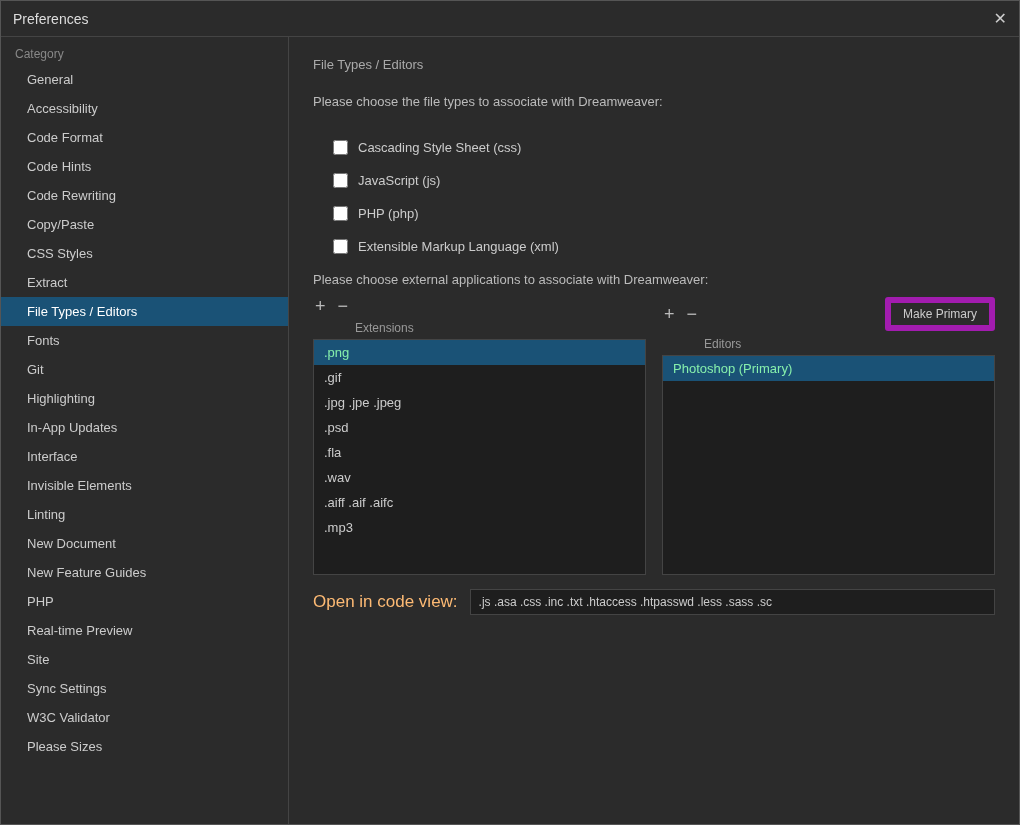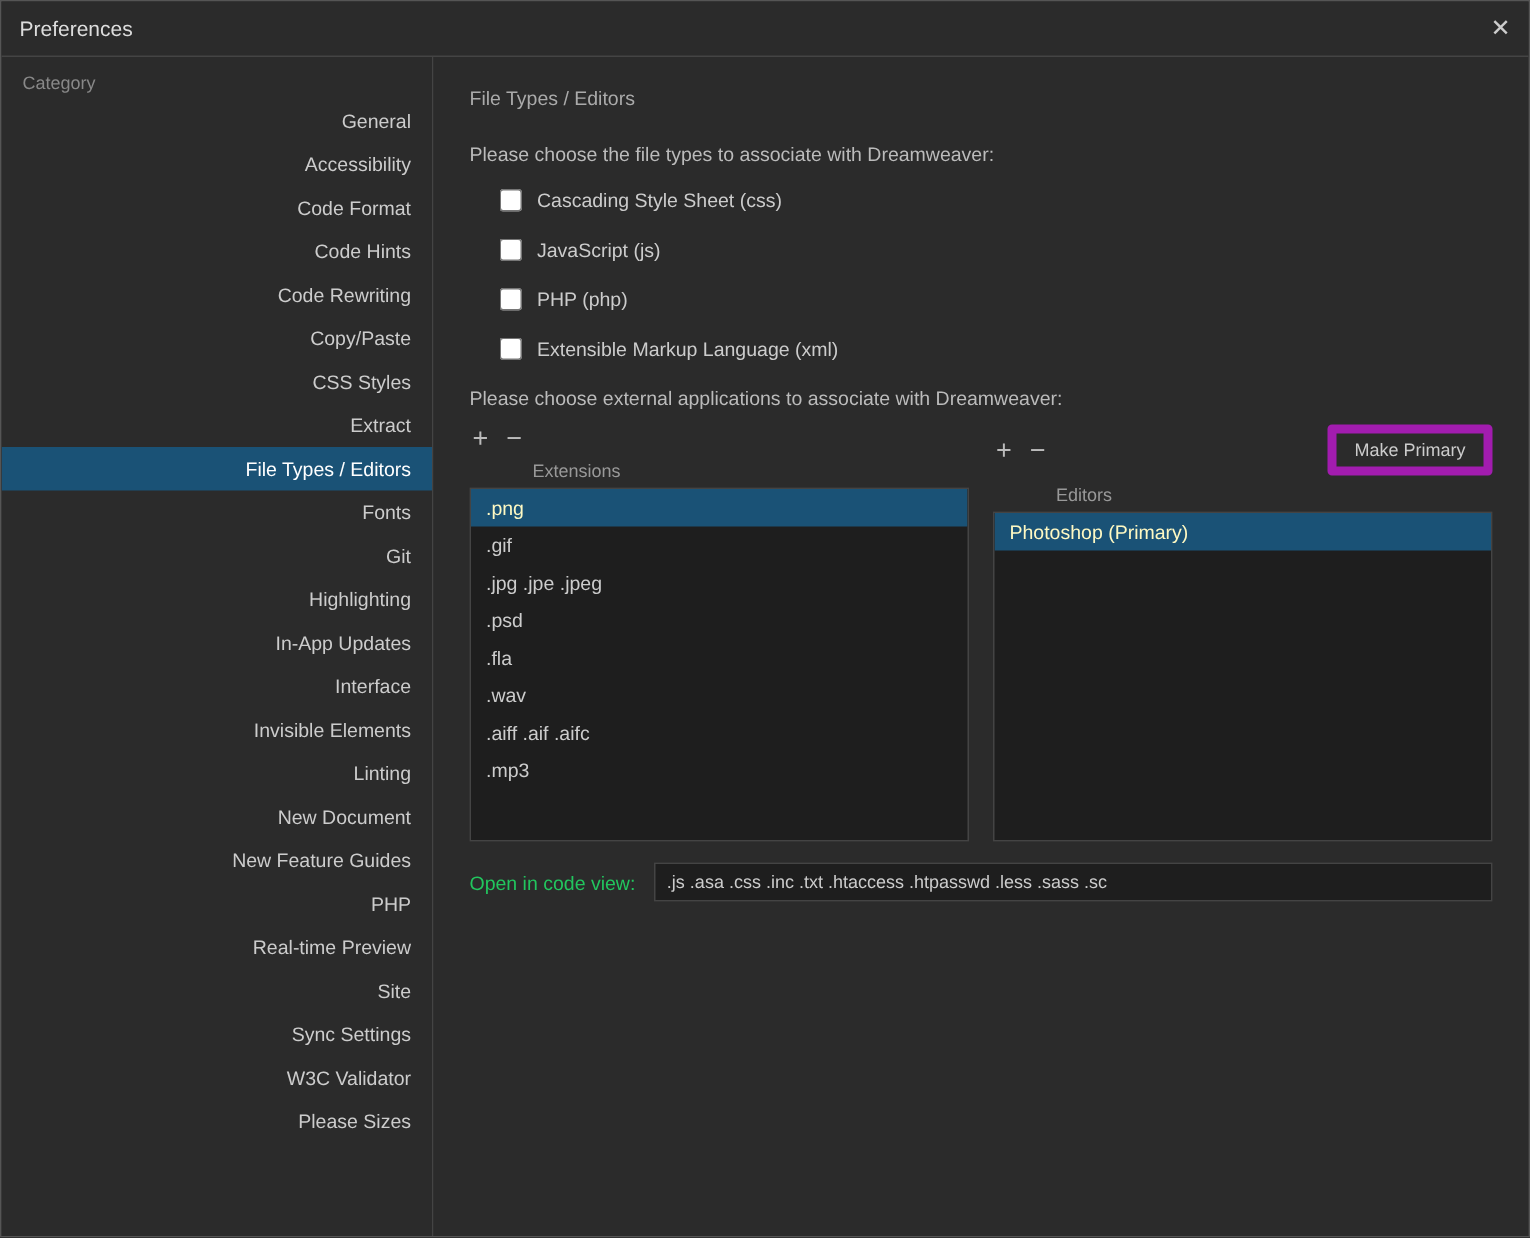--- a/index.html
+++ b/index.html
@@ -53,46 +53,45 @@
       overflow-y: auto;
       flex-shrink: 0;
     }
     .sidebar-category {
       padding: 10px 14px 4px 14px;
       color: #888;
       font-size: 12px;
       text-transform: none;
     }
     .sidebar-item {
-      padding: 7px 14px;
-      cursor: pointer;
-      color: #ccc;
-      font-size: 13px;
-      text-align: right;
+      padding: 7px 26px;
+      cursor: pointer;
+      color: #ccc;
+      font-size: 13px;
     }
     .sidebar-item.active {
       background: #1a5276;
       color: #fff;
     }
     .main-content {
       flex: 1;
       padding: 20px 24px;
       overflow-y: auto;
       background: #2b2b2b;
     }
     .section-title {
       color: #aaa;
       font-size: 13px;
       margin-bottom: 18px;
       padding-bottom: 4px;
     }
     .section-label {
       color: #bbb;
       font-size: 13px;
-      margin-bottom: 16px;
+      margin-bottom: 31px;
     }
     .checkbox-group {
       margin-left: 20px;
       margin-bottom: 10px;
     }
     .checkbox-item {
       display: flex;
       align-items: center;
       margin-bottom: 18px;
       color: #ccc;
@@ -158,31 +157,31 @@
       overflow-y: auto;
     }
     .list-item {
       padding: 5px 10px;
       cursor: pointer;
       color: #ccc;
       font-size: 13px;
     }
     .list-item.selected {
       background: #1a5276;
-      color: #fef9c3;
+      color: #86efac;
     }
     .open-code-view-row {
       display: flex;
       align-items: center;
       gap: 12px;
       margin-top: 10px;
     }
     .open-code-label {
-      color: #22c55e;
-      font-size: 13px;
+      color: #fdba74;
+      font-size: 17px;
       white-space: nowrap;
     }
     .open-code-input {
       flex: 1;
       background: #1e1e1e;
       border: 1px solid #444;
       color: #ccc;
       padding: 5px 8px;
       font-size: 12px;
     }

